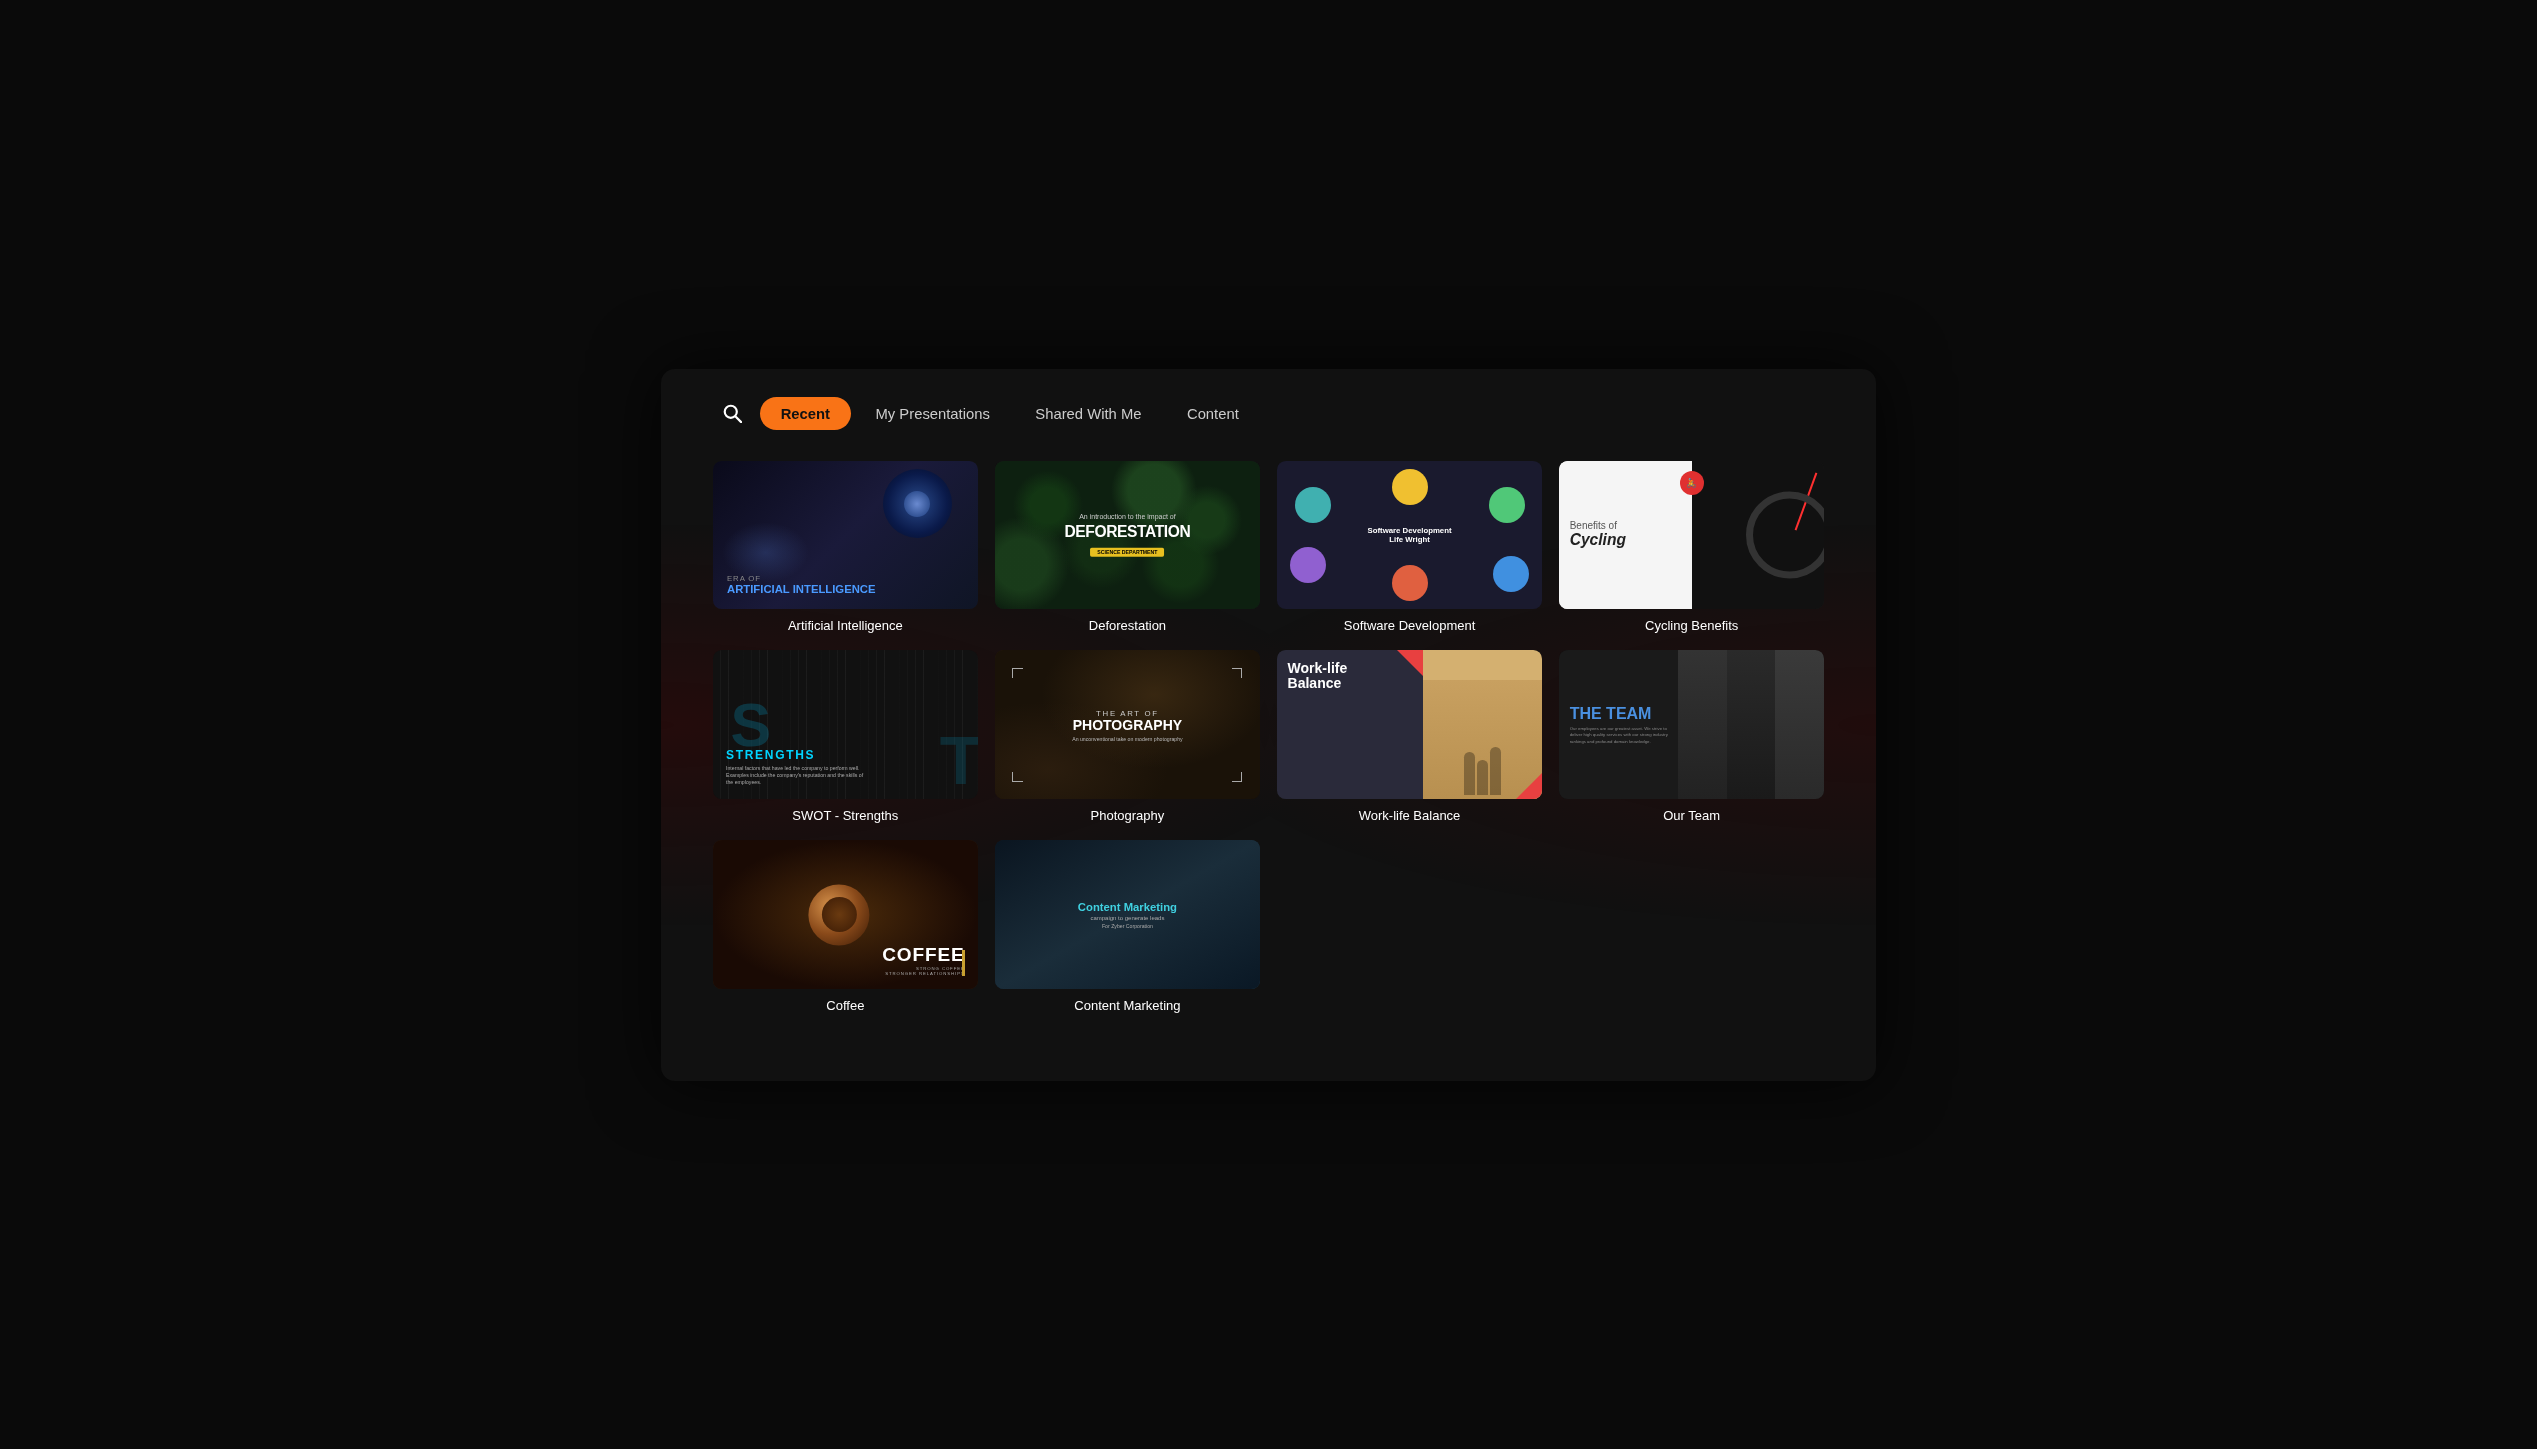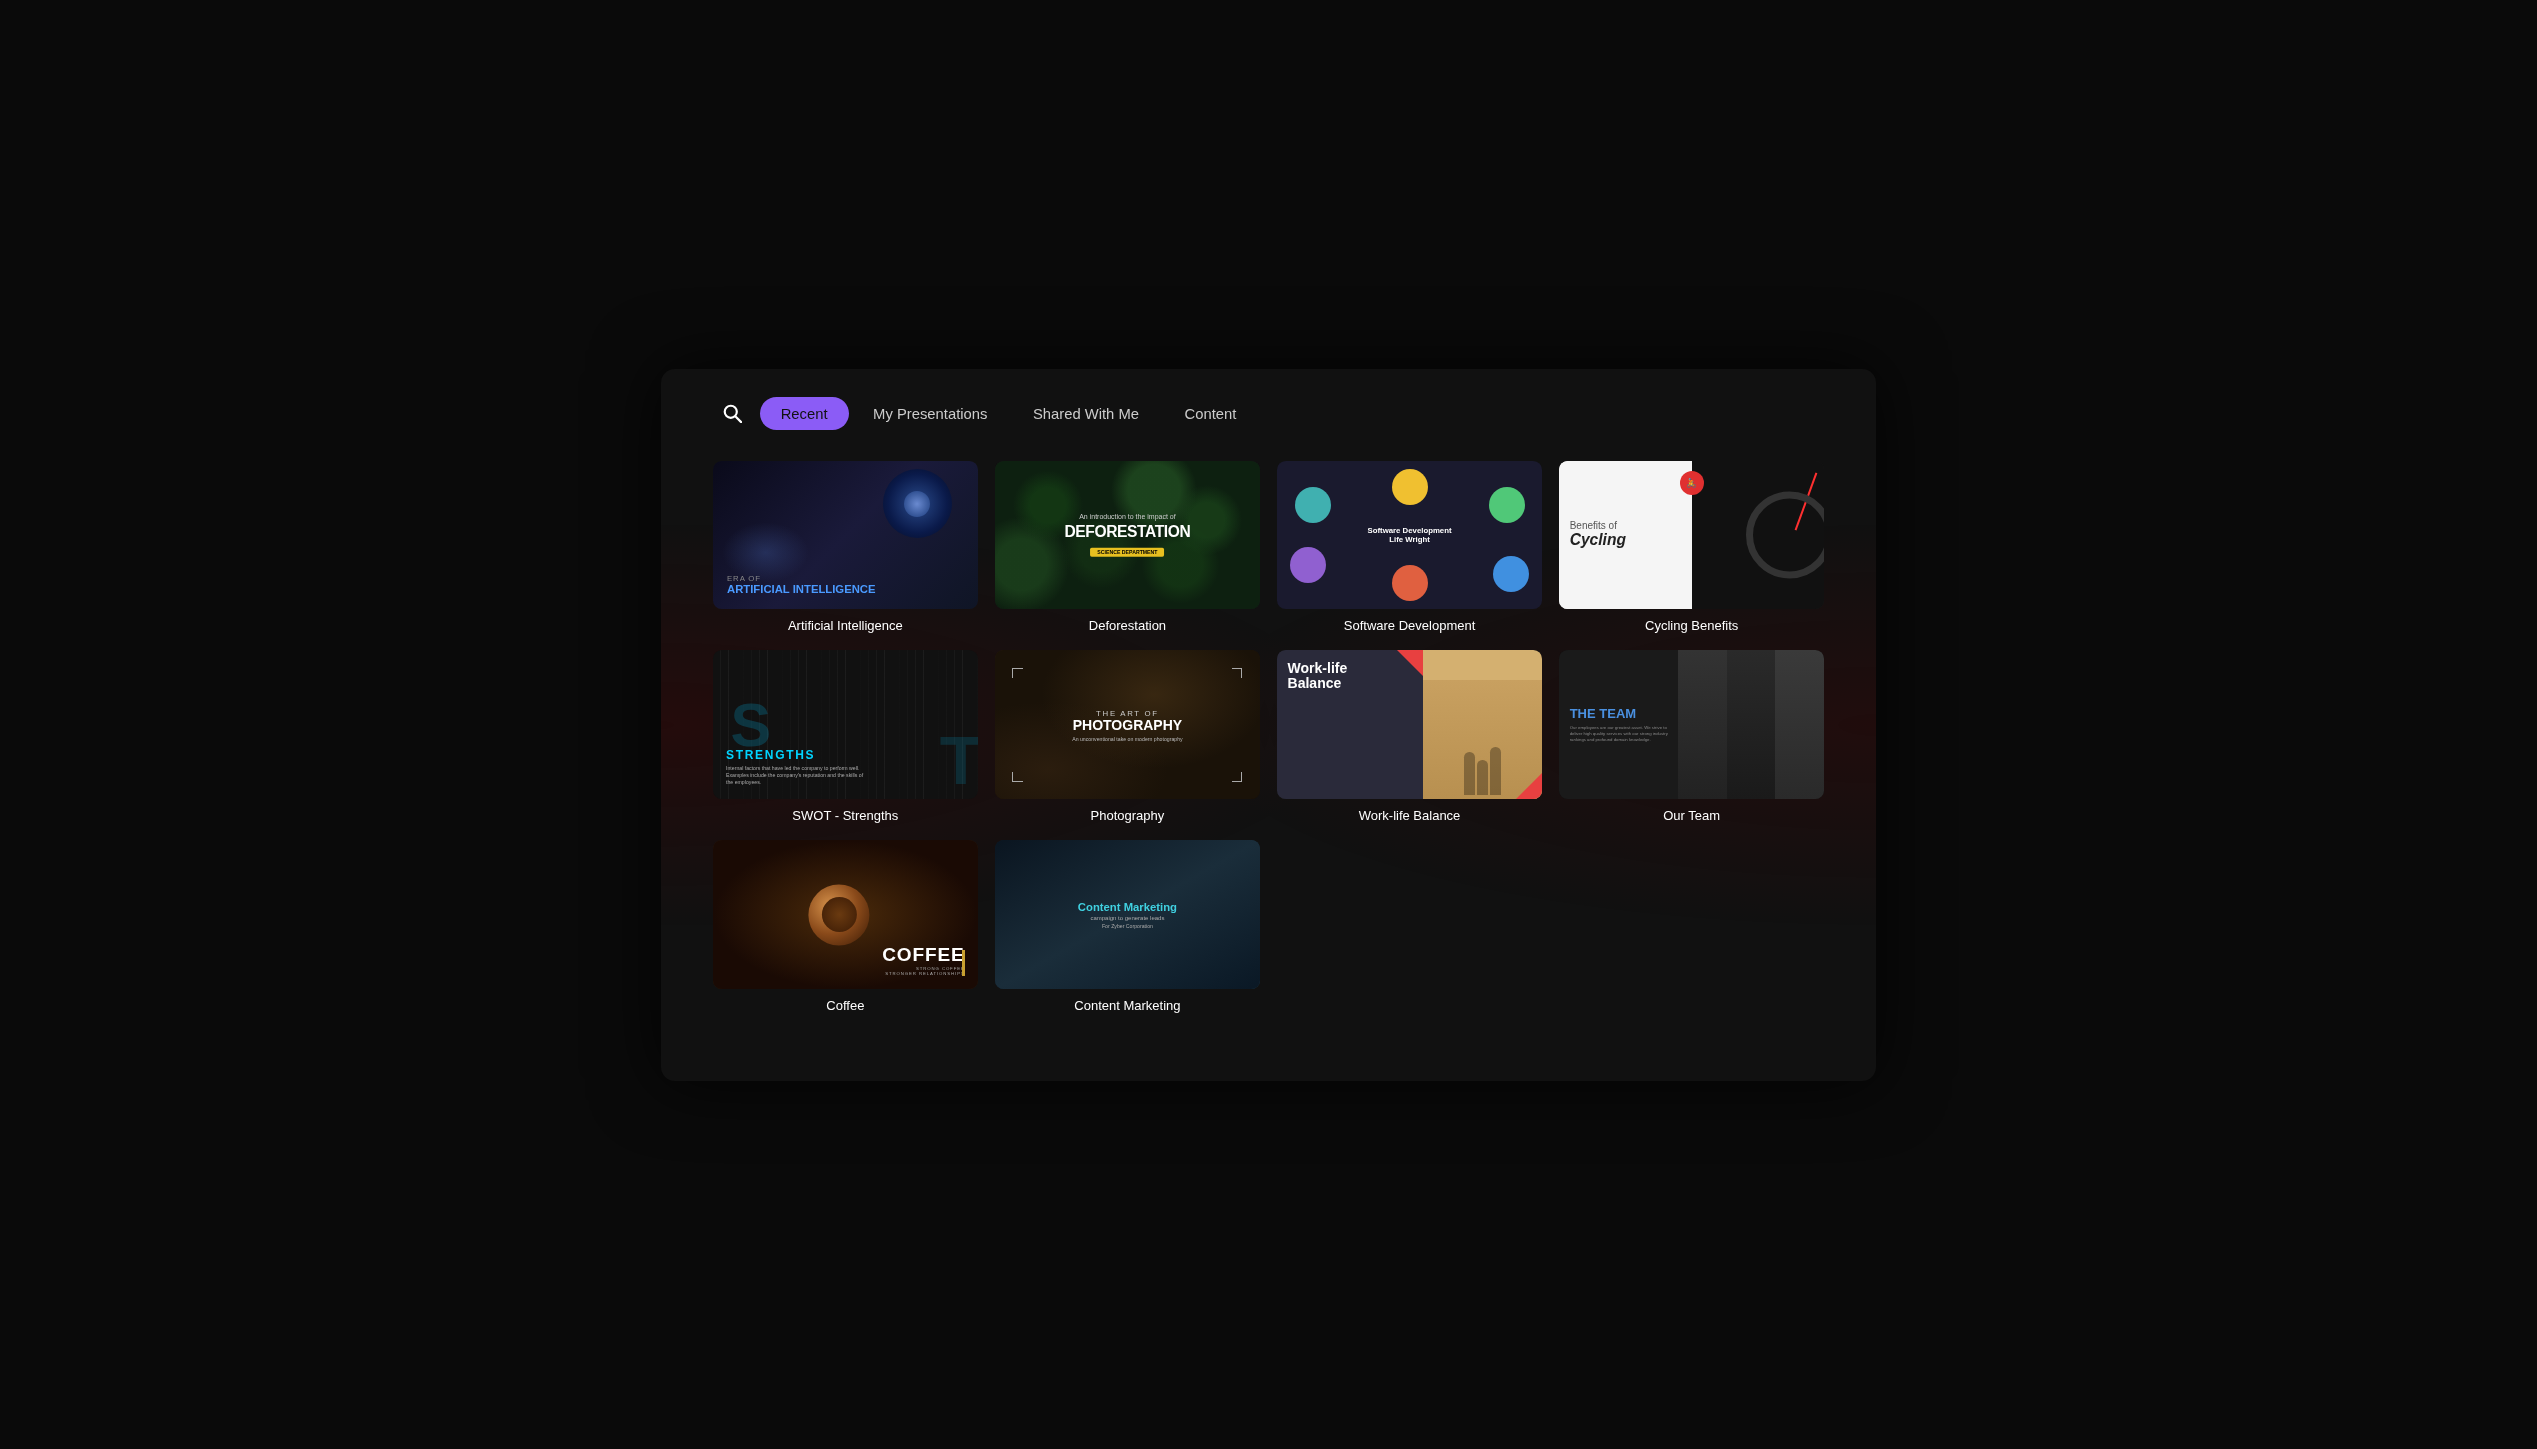--- a/index.html
+++ b/index.html
@@ -52,23 +52,23 @@
       padding: 8.7px 21px;
       border-radius: 21px;
       font-size: 14.8px;
       font-weight: 500;
       cursor: pointer;
       color: #ccc;
       white-space: nowrap;
     }
 
     .nav-tab.active {
-      background: #8b5cf6;
+      background: #f97316;
       color: #111;
-      font-weight: 400;
+      font-weight: 700;
     }
 
     
     .presentations-grid {
       display: grid;
       grid-template-columns: repeat(4, 1fr);
       gap: 17.4px;
     }
 
     .presentation-item {
@@ -480,21 +480,21 @@
     .team-left {
       width: 45%;
       background: #1a1a1a;
       padding: 10.4px;
       display: flex;
       flex-direction: column;
       justify-content: center;
     }
     .team-label {
       color: #4a90e0;
-      font-size: 13px;
+      font-size: 16px;
       font-weight: 700;
       text-transform: uppercase;
     }
     .team-desc {
       color: #888;
       font-size: 4.3px;
       margin-top: 3.5px;
       line-height: 1.5;
     }
     .team-right {

